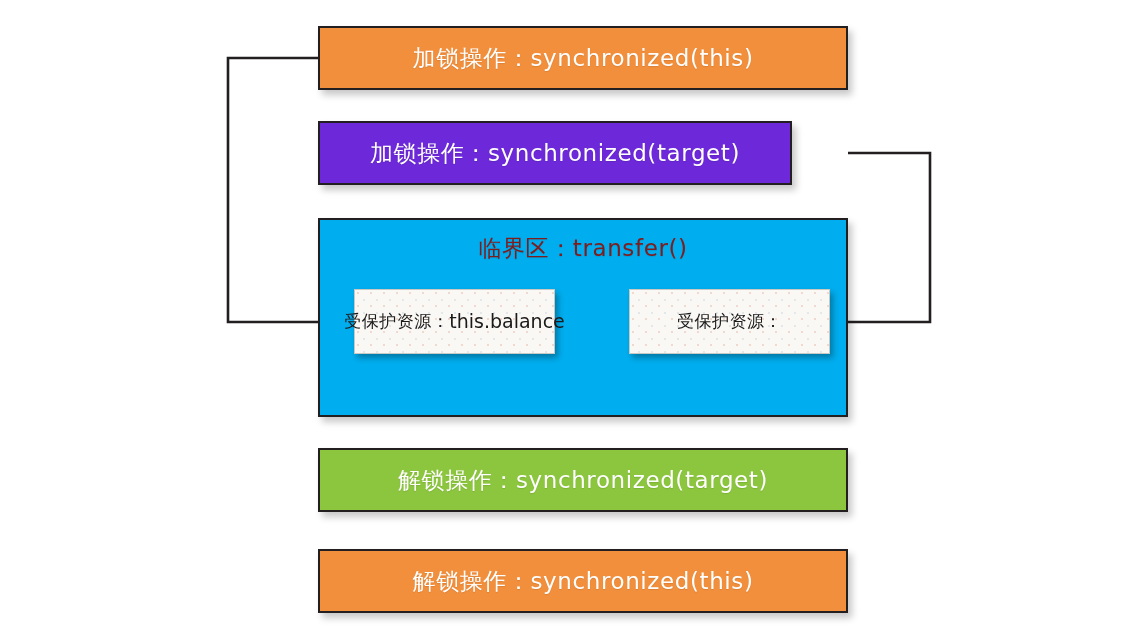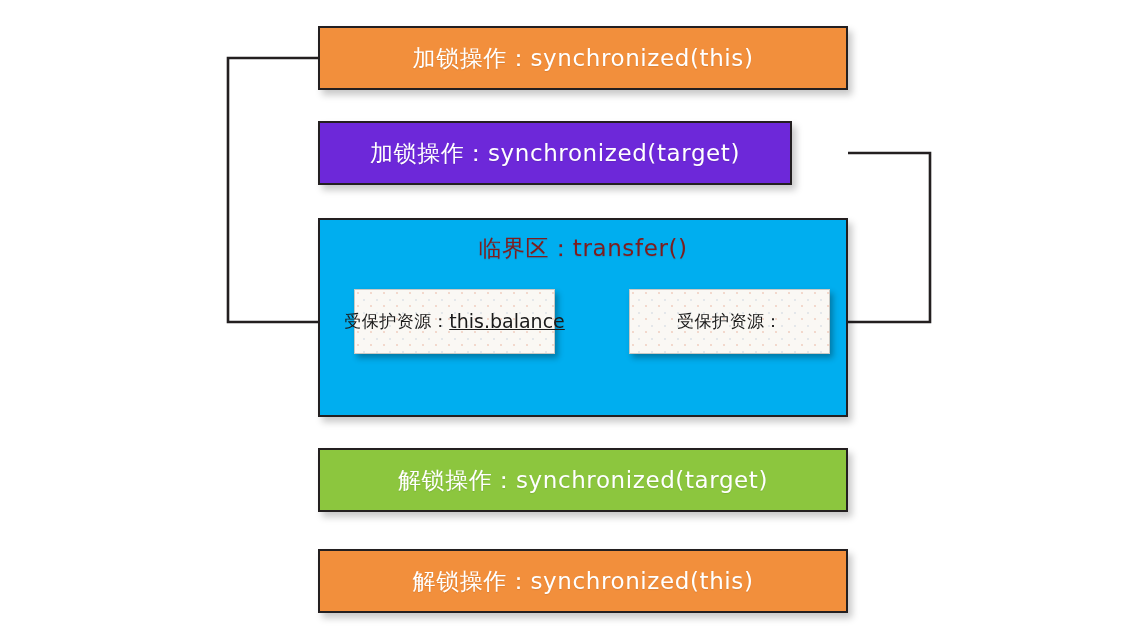--- a/index.html
+++ b/index.html
@@ -86,21 +86,21 @@
     flex-direction: row;
     align-items: center;
     justify-content: center;
     text-align: center;
   }
   #res-this   { left: 34px;  }
   #res-target { left: 309px; }
 
   .res-line { white-space: nowrap; }
   .res-line-1 { letter-spacing: 0.5px; }
-  .res-line-2 { font-size: 19px; text-decoration: underline; }
+  .res-line-2 { font-size: 19px; }
 
   
   #connectors {
     position: absolute;
     left: 0;
     top: 0;
     width: 1142px;
     height: 640px;
     pointer-events: none;
   }

